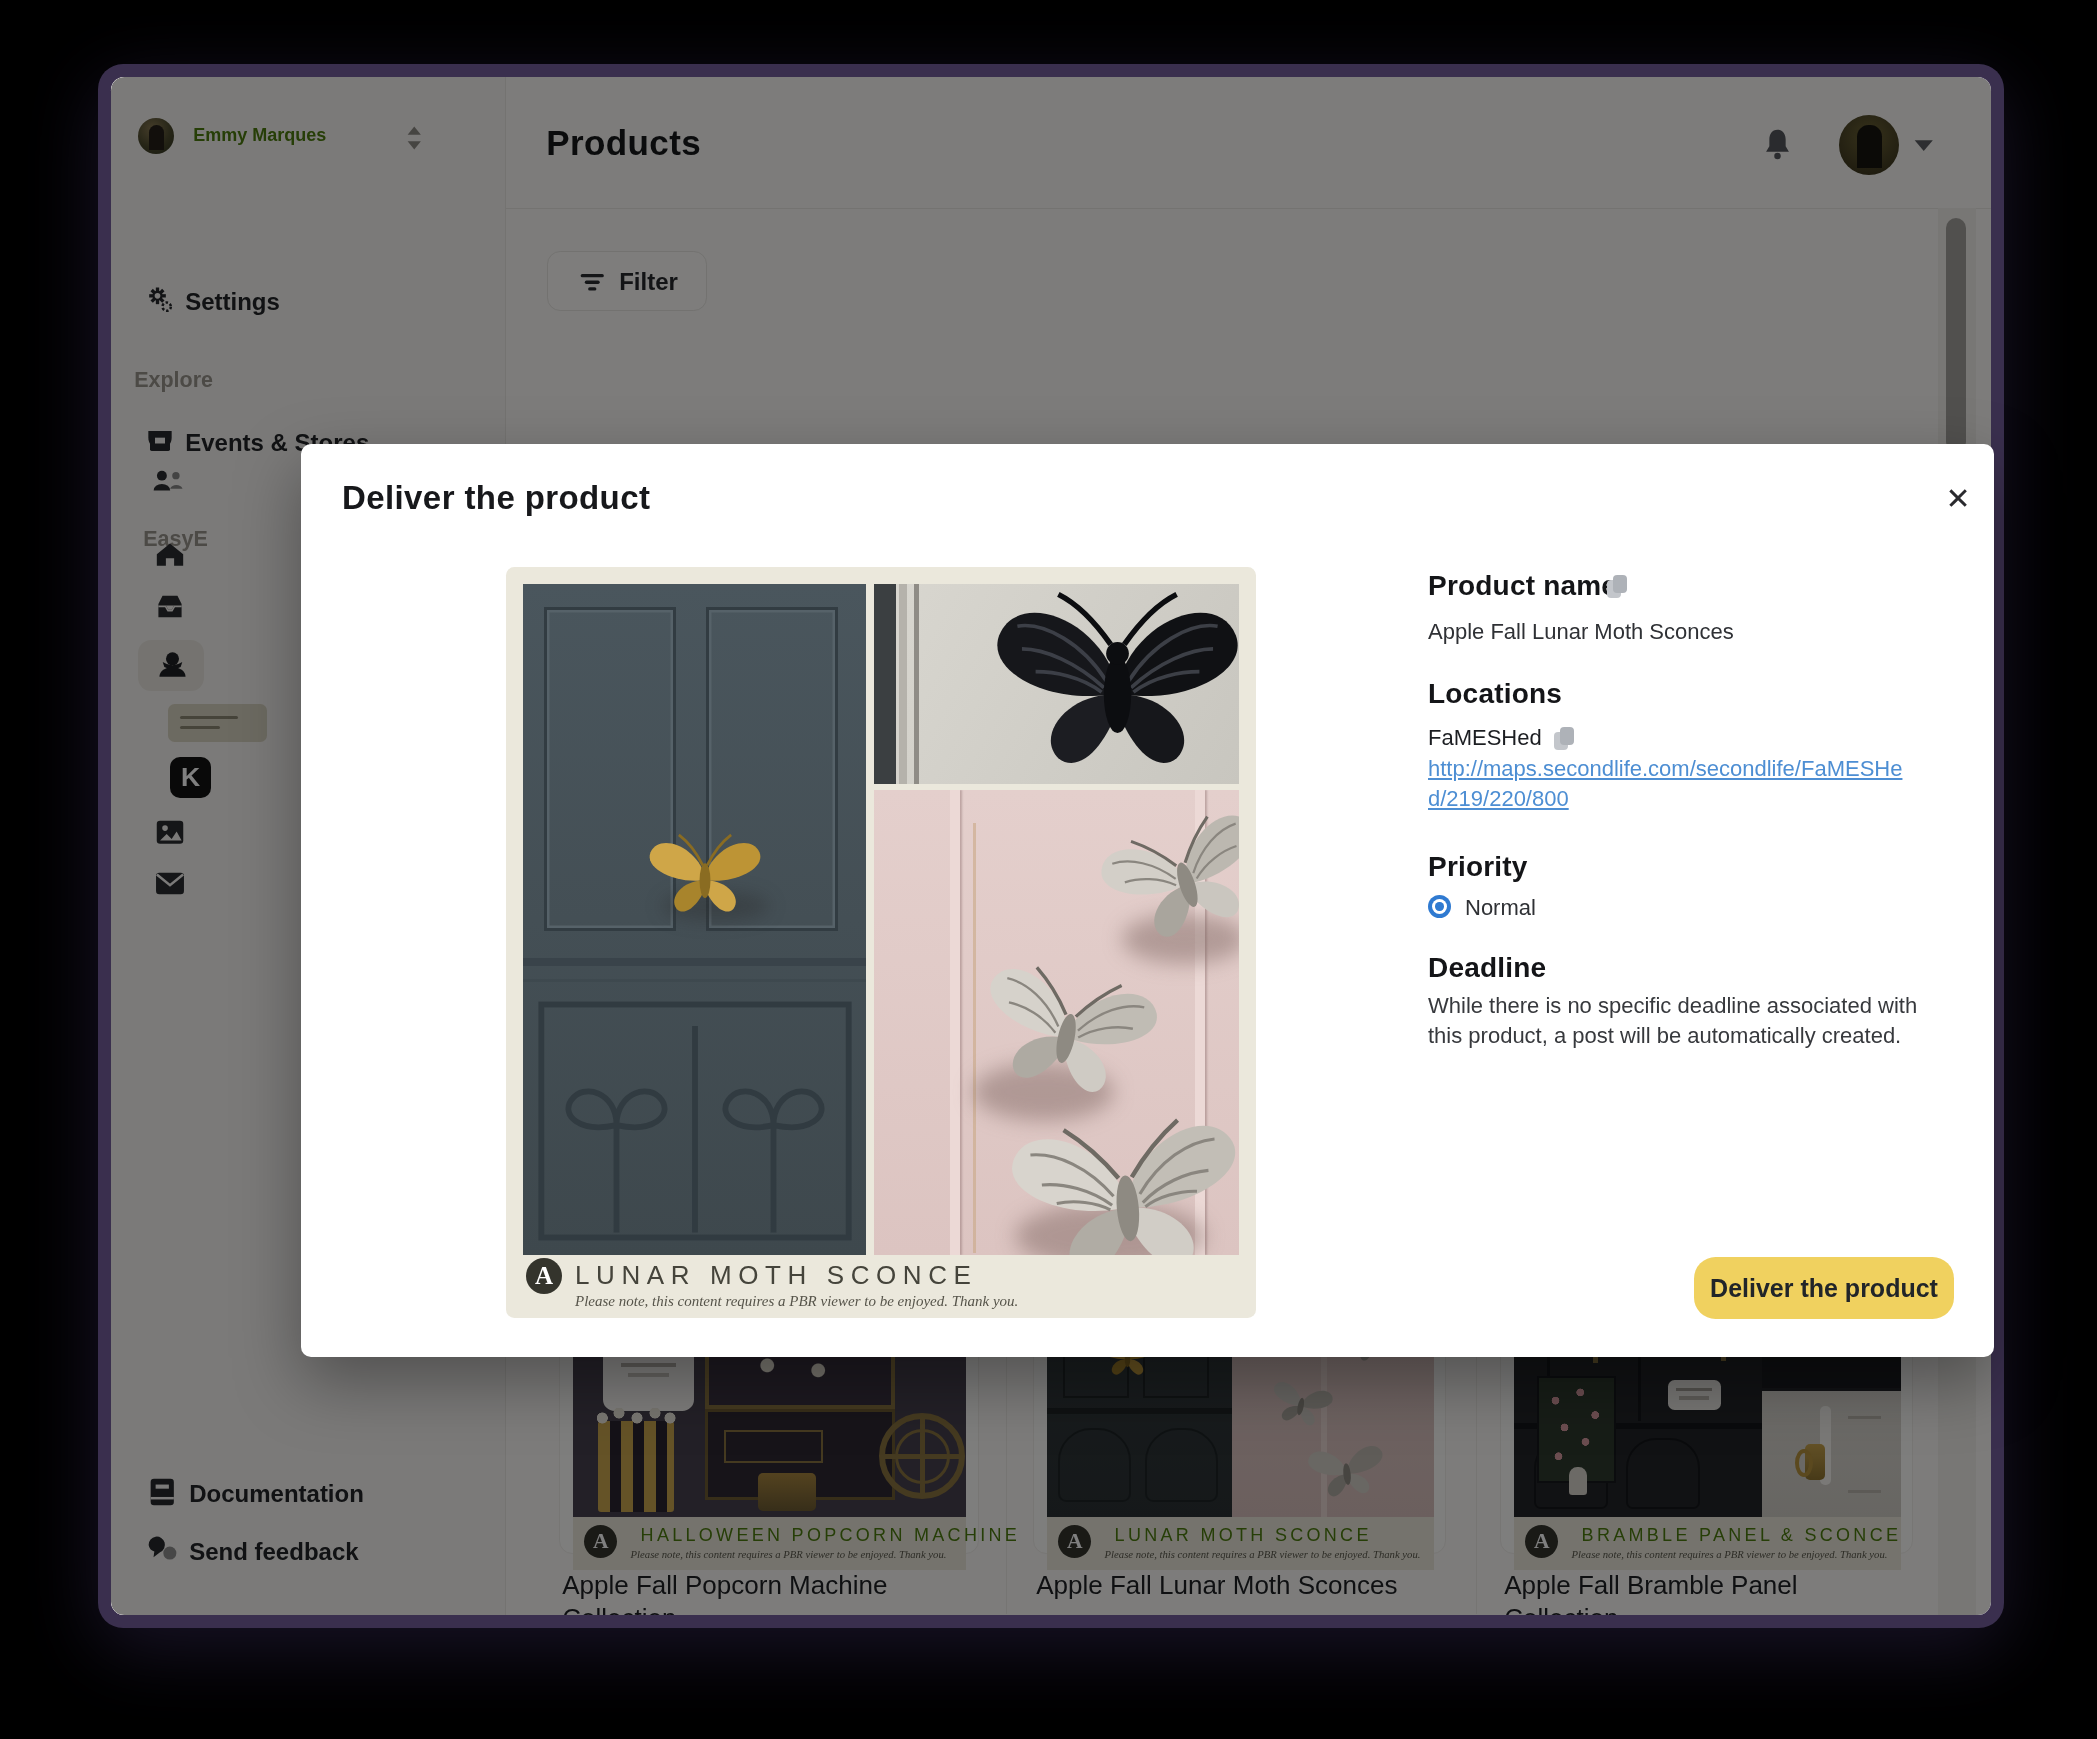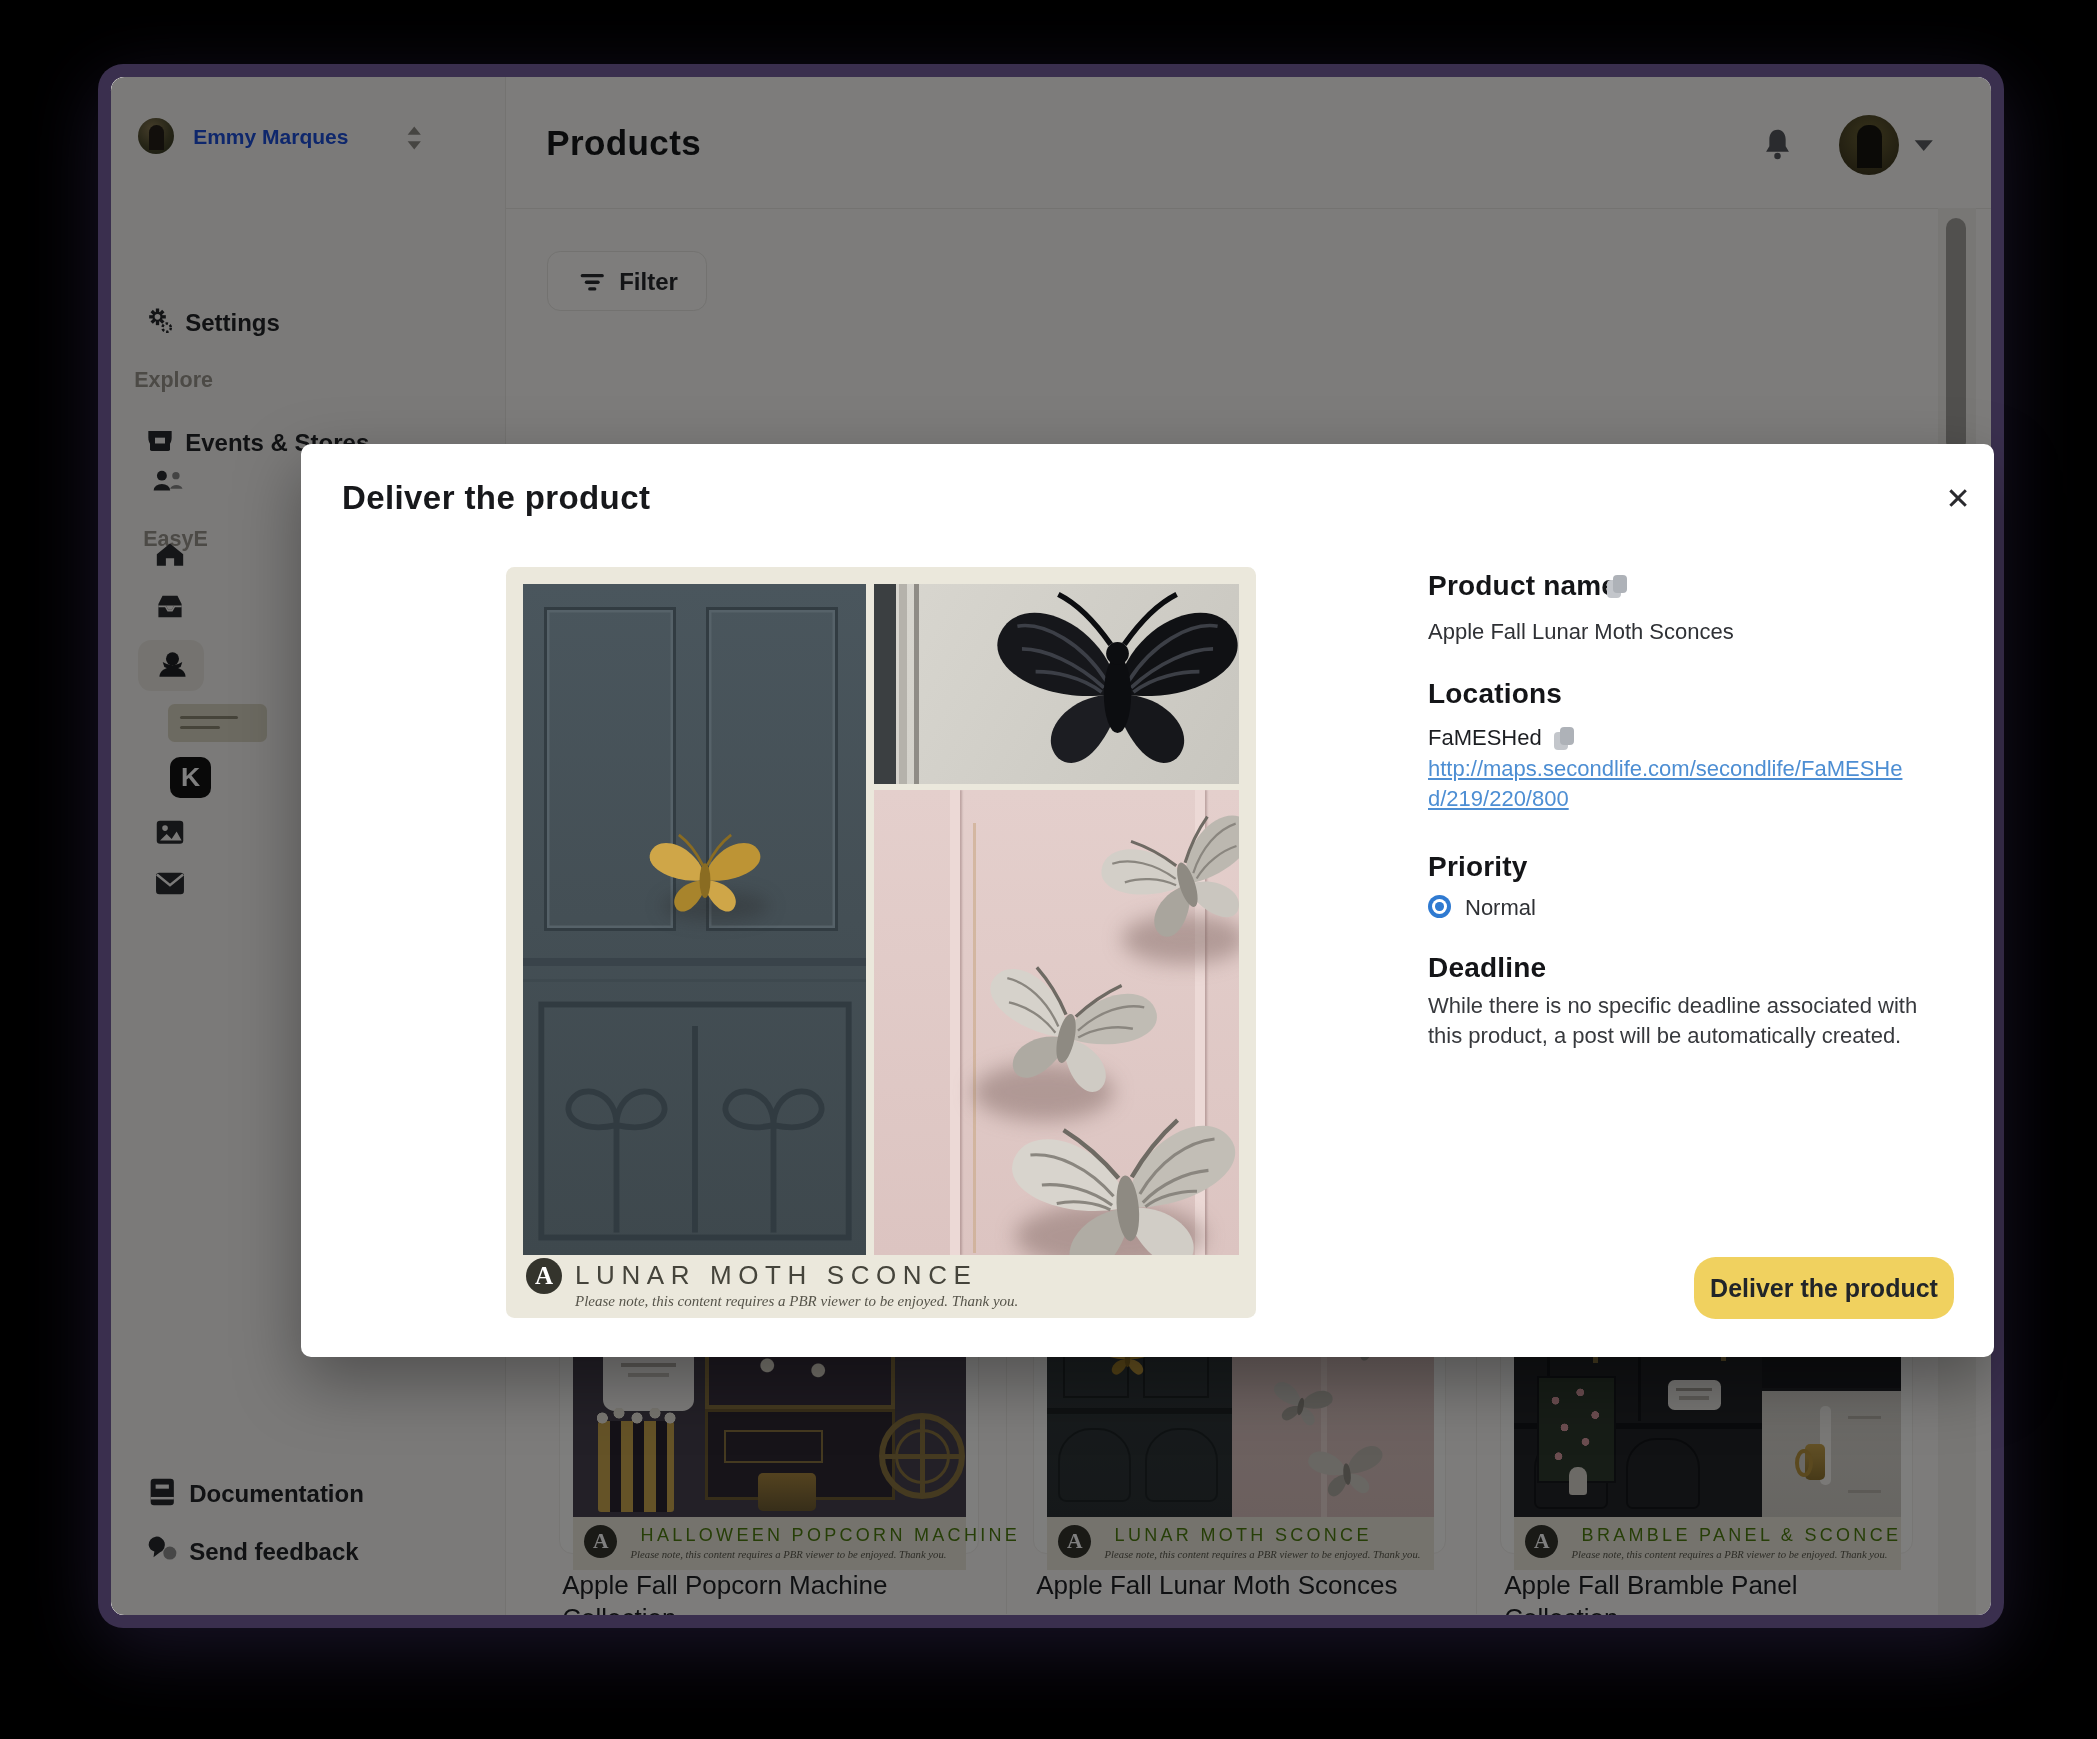--- a/index.html
+++ b/index.html
@@ -15,21 +15,21 @@
                   overflow:hidden; background:#faf9f7; }
 
   
   .sidebar { position:absolute; left:0; top:0; width:395px; height:100%;
              background:#f7f5f2; border-right:0.8px solid #e9e7e3; }
   .user-row { position:absolute; left:27px; top:41px; width:347px; height:40px; }
   .avatar-sm { position:absolute; left:0; top:0; width:36px; height:36px; border-radius:50%;
                background:radial-gradient(circle at 40% 30%, #8a7a54, #4c4a2e 55%, #2e3320); overflow:hidden; }
   .avatar-sm:after { content:""; position:absolute; left:10.7px; top:6.6px; width:15px; height:25px;
                background:#241f18; border-radius:7.4px 7.4px 0 0; }
-  .user-name { position:absolute; left:55px; top:6.6px; font-size:21px; font-weight:700; color:#1d4ed8; }
+  .user-name { position:absolute; left:55px; top:6.6px; font-size:18px; font-weight:700; color:#4d7c0f; }
   .select-chevron { position:absolute; left:263px; top:5px; width:26.5px; height:30px; color:#8d8a85; }
   .side-row { position:absolute; left:0; width:395px; height:46px; }
   .side-ic { position:absolute; left:34px; top:3.3px; width:30px; height:30px; color:#26282c; }
   .side-label { position:absolute; left:74px; top:5.8px; font-size:24px; font-weight:700; color:#232528; }
   .section-label { position:absolute; font-size:21.5px; font-weight:700; color:#98948d; }
   .pill-active { position:absolute; left:27px; top:563px; width:66px; height:51px;
                  background:#eae7e1; border-radius:13.2px; }
   .mini-card { position:absolute; left:57px; top:627px; width:99px; height:38px;
                background:#d9d4c2; border-radius:6.6px; }
   .mini-card i { position:absolute; left:11.6px; height:3.3px; background:#8d8875; border-radius:1.7px; }
@@ -128,21 +128,21 @@
           <div class="avatar-sm"></div>
           <div class="user-name">Emmy Marques</div>
           <div class="select-chevron">
             <svg width="26.5" height="30" viewBox="0 0 32 36">
                 <polygon points="16,4 24,14 8,14" fill="currentColor"></polygon>
                 <polygon points="16,32 24,22 8,22" fill="currentColor"></polygon>
               </svg>
           </div>
         </div>
 
-        <div class="side-row" style="top:226px;">
+        <div class="side-row" style="top:205px;">
           <div class="side-ic">
             <svg width="30" height="30" viewBox="0 0 36 36" fill="#26282c">
               <circle cx="15" cy="13" r="6"></circle>
                 <g stroke="#26282c" stroke-width="4">
                   <line x1="15" y1="3" x2="15" y2="23"></line>
                   <line x1="5" y1="13" x2="25" y2="13"></line>
                   <line x1="8" y1="6" x2="22" y2="20"></line>
                   <line x1="22" y1="6" x2="8" y2="20"></line>
                 </g>
               <circle cx="15" cy="13" r="3.4" fill="#f7f5f2"></circle>

